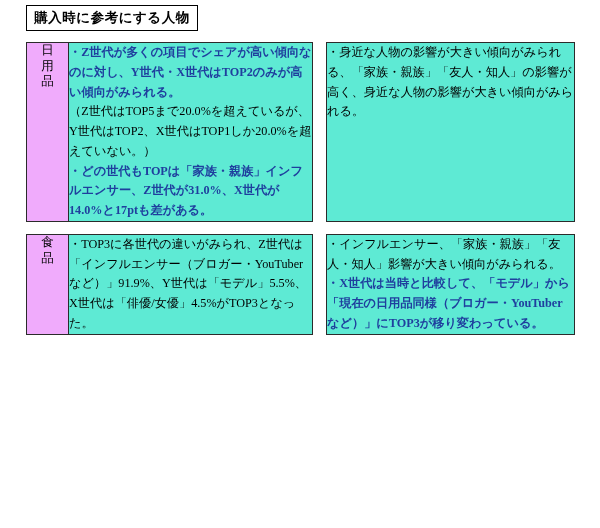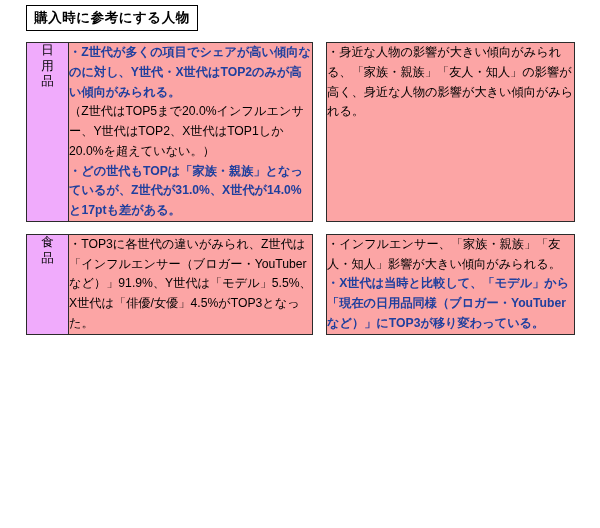--- a/index.html
+++ b/index.html
@@ -80,24 +80,25 @@
     border: 1px solid #2b2b2b;
   }
   .row-label span {
     display: inline-block;
     width: 1em;
     word-break: break-all;
   }
 
   .cell {
     border: 1px solid #2b2b2b;
-    background: #fca5a5;
+    background: #5eead4;
     padding: 10px 9px 10px 9px;
     font-size: 12.2px;
     line-height: 1.62;
+    font-family: Liberation Serif, serif;
   }
   .cell p {
     margin: 0;
     text-indent: 0;
   }
   .blue {
     color: #1f3f9e;
     font-weight: bold;
   }
   .plain {
@@ -125,22 +126,22 @@
       <col style="width:248px">
     </colgroup>
     <tbody>
 
       <tr>
         <td class="row-label">
           <span>日用品</span>
         </td>
         <td class="cell">
           <p class="blue">・Z世代が多くの項目でシェアが高い傾向なのに対し、Y世代・X世代はTOP2のみが高い傾向がみられる。</p>
-          <p class="plain">（Z世代はTOP5まで20.0%インフルエンサー、Y世代はTOP2、X世代はTOP1しか20.0%を超えていない。）</p>
-          <p class="blue">・どの世代もTOPは「家族・親族」となっているが、Z世代が31.0%、X世代が14.0%と17ptも差がある。</p>
+          <p class="plain">（Z世代はTOP5まで20.0%を超えているが、Y世代はTOP2、X世代はTOP1しか20.0%を超えていない。）</p>
+          <p class="blue">・どの世代もTOPは「家族・親族」インフルエンサー、Z世代が31.0%、X世代が14.0%と17ptも差がある。</p>
         </td>
         <td class="gap-cell"></td>
         <td class="cell">
           <p class="plain">・身近な人物の影響が大きい傾向がみられる、「家族・親族」「友人・知人」の影響が高く、身近な人物の影響が大きい傾向がみられる。</p>
         </td>
       </tr>
 
       <tr class="spacer-row">
         <td></td>
         <td></td>

